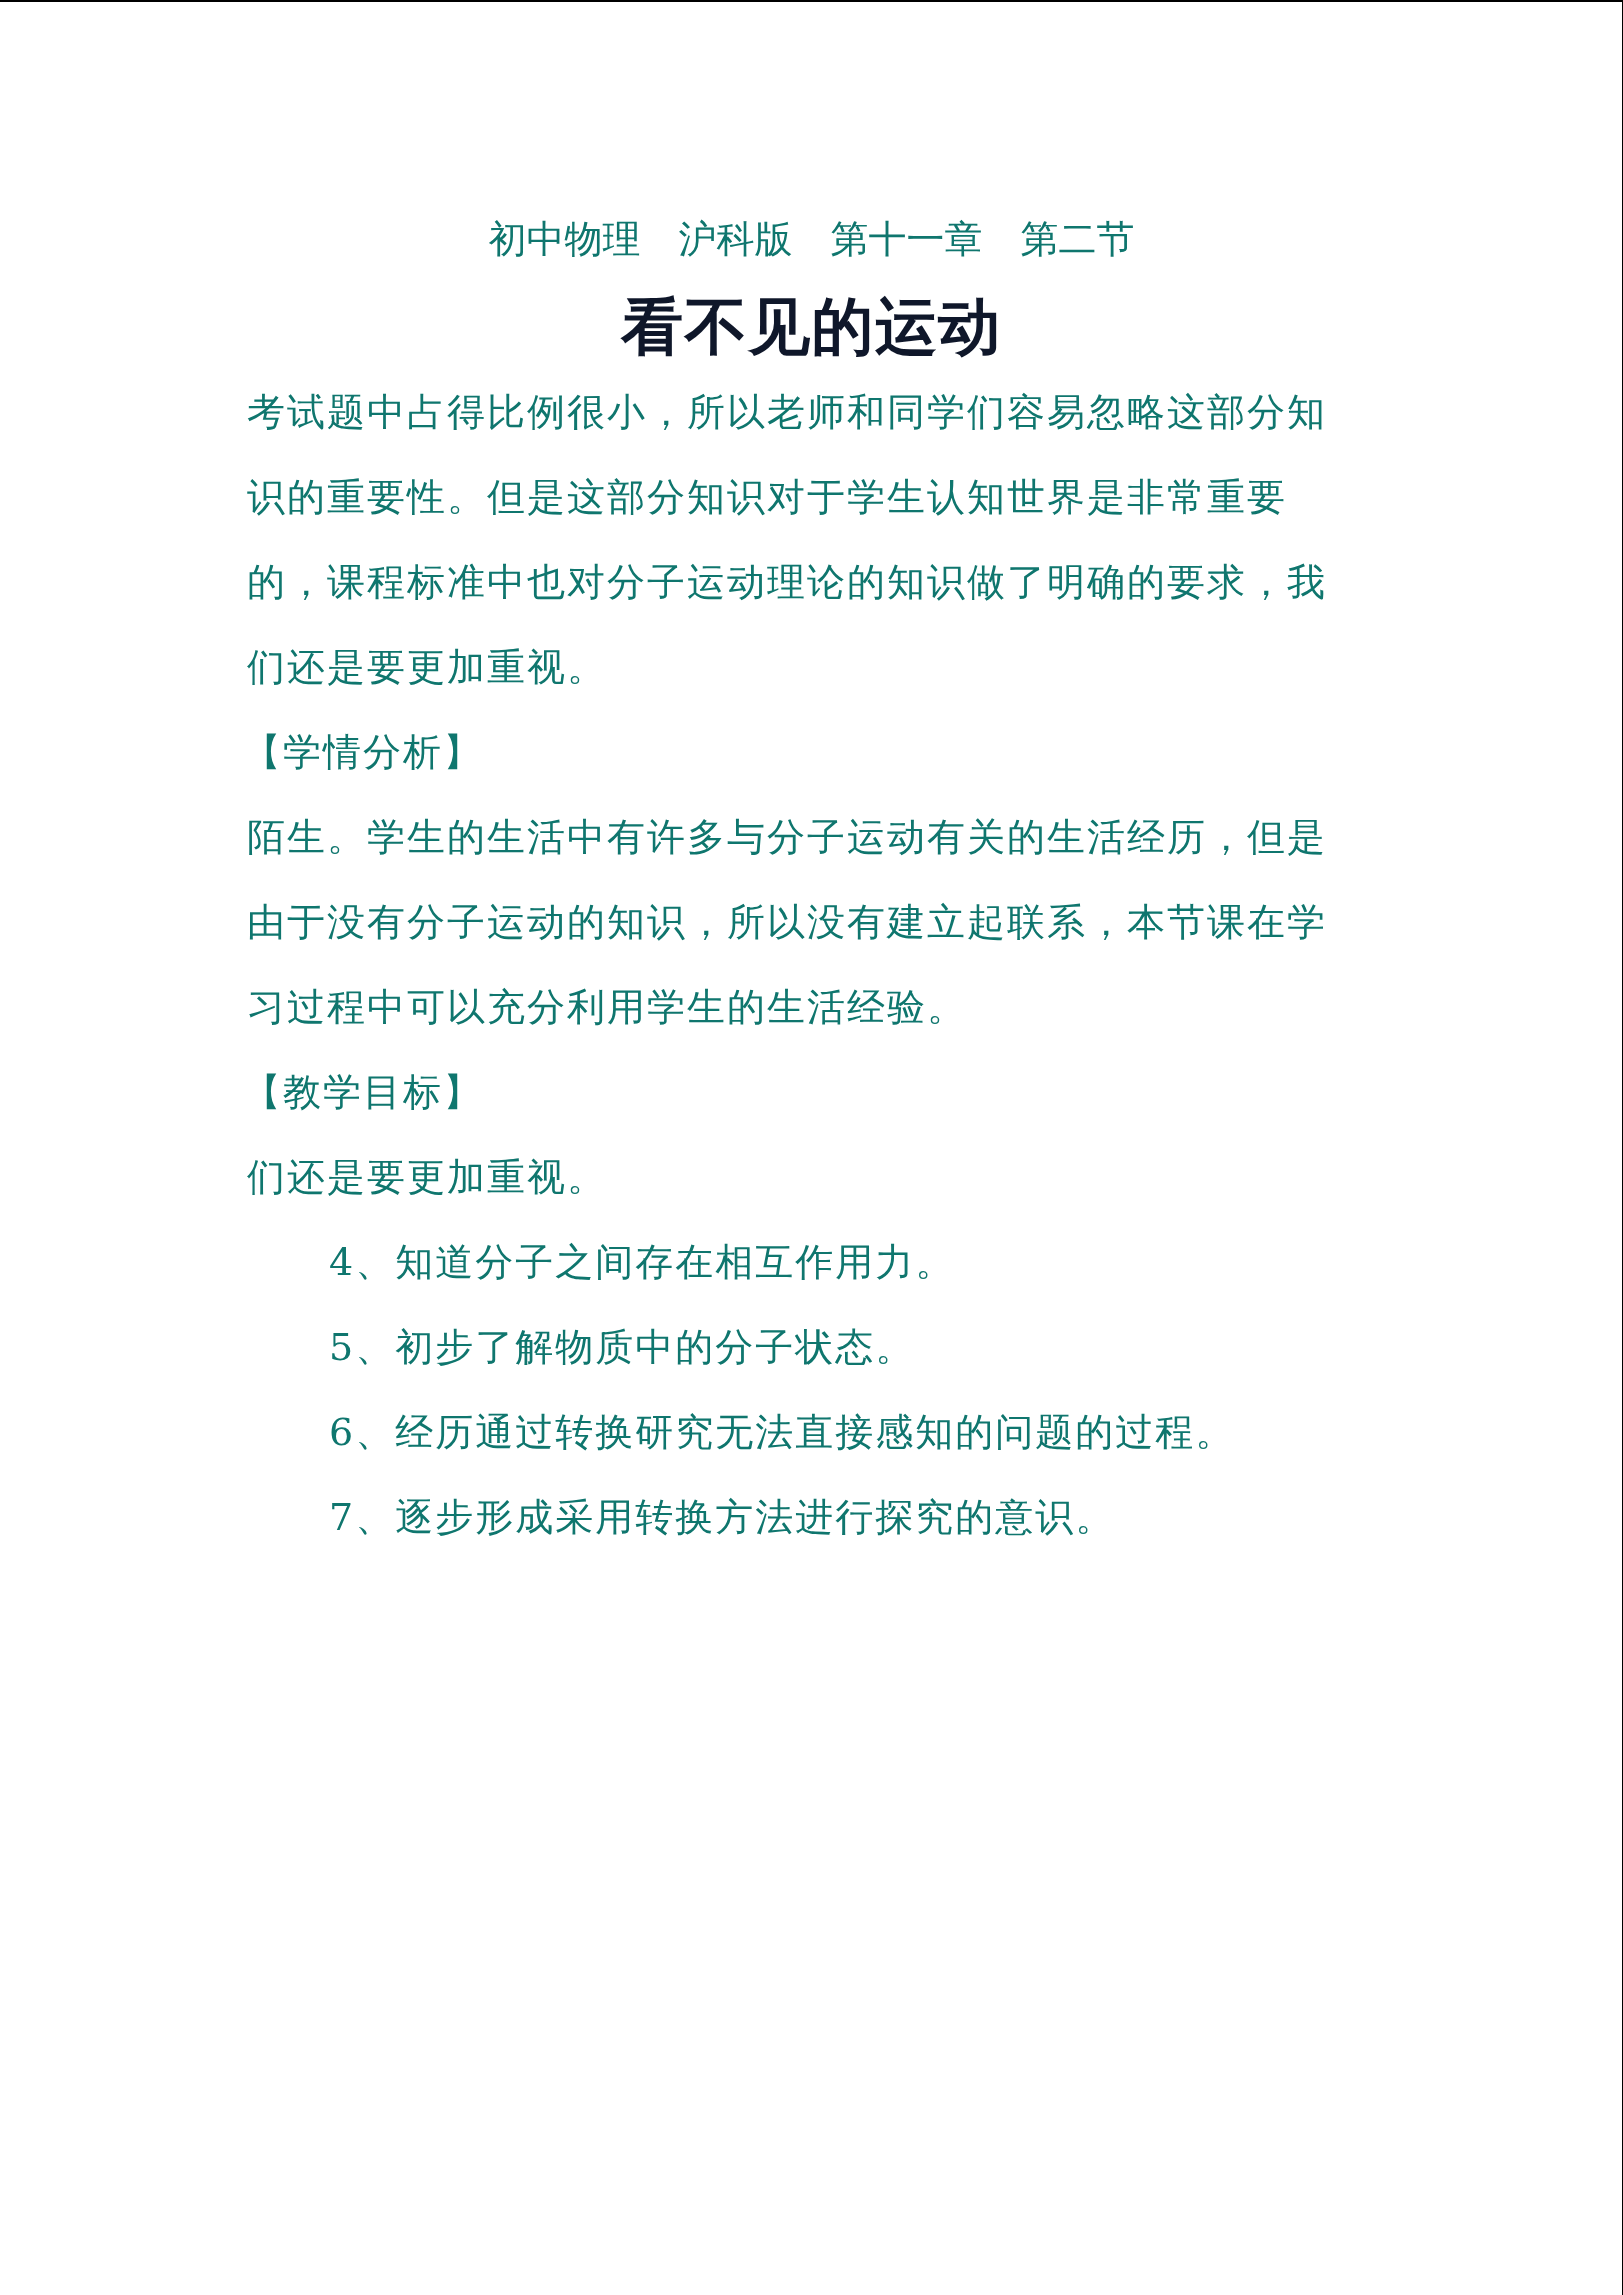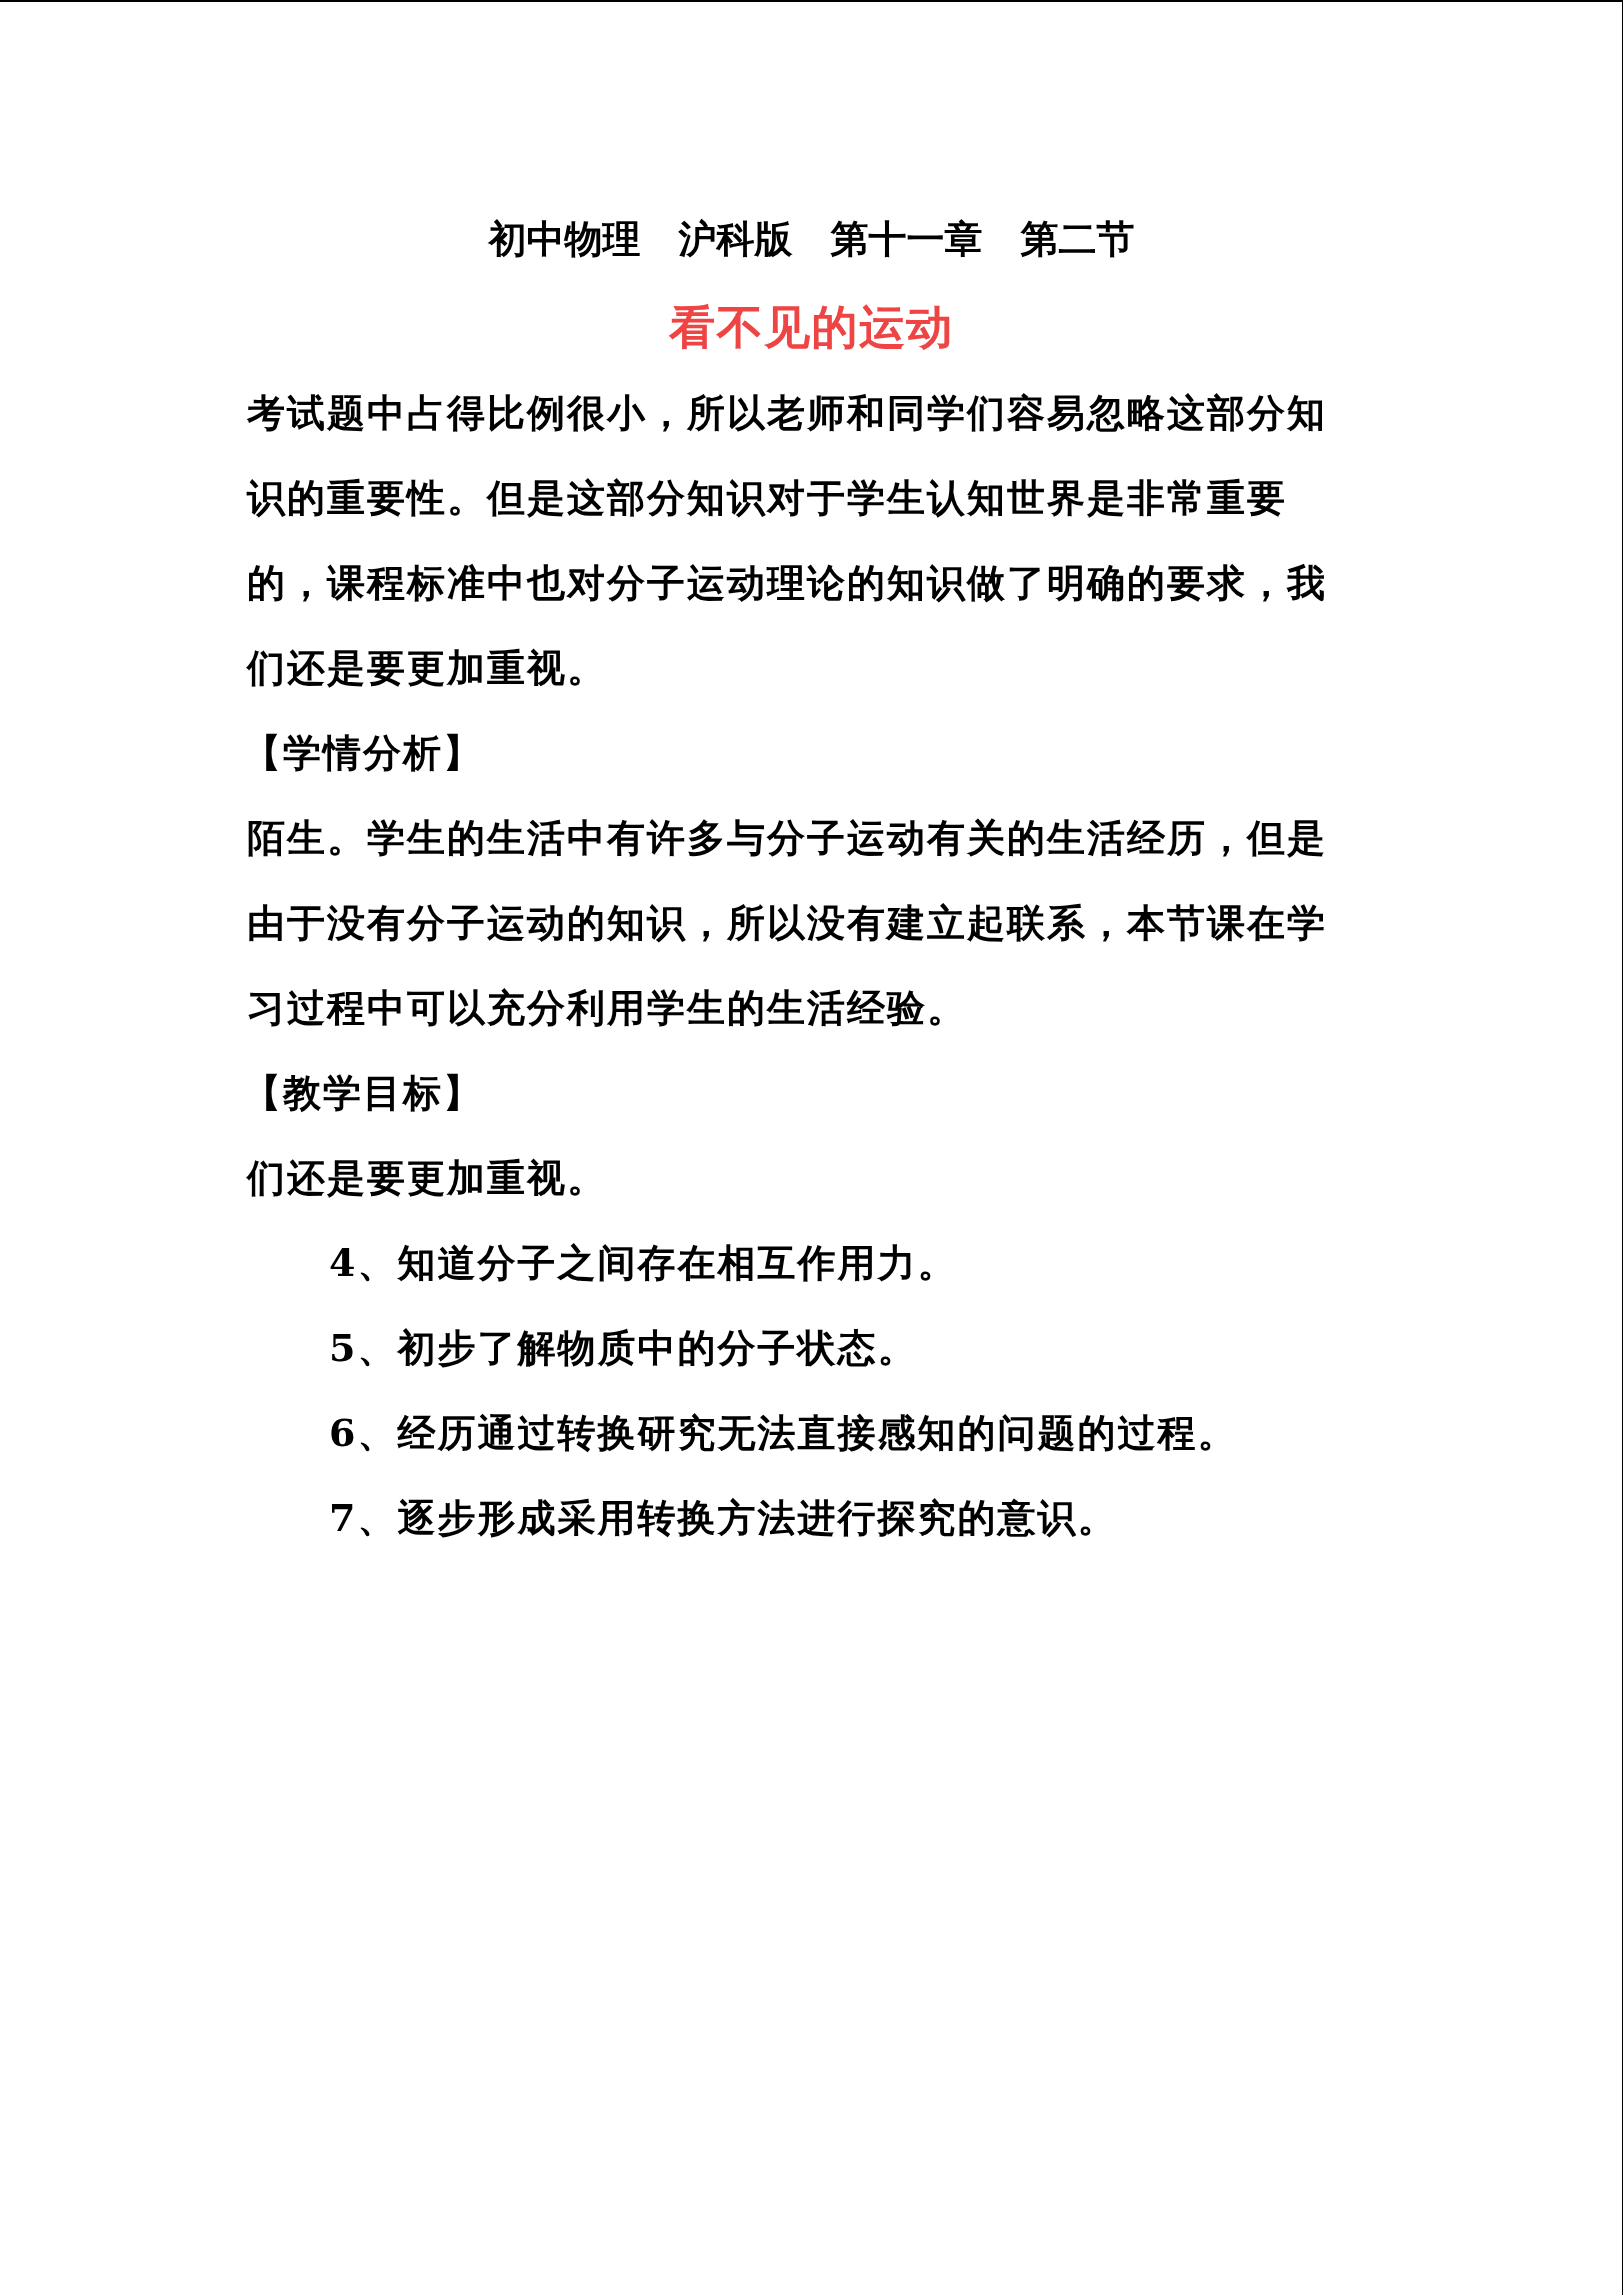--- a/index.html
+++ b/index.html
@@ -4,29 +4,29 @@
 <style>
   html, body { margin: 0; padding: 0; background: #ffffff; }
   body { width: 1623px; height: 2295px; position: relative; overflow: hidden; }
   .page {
     position: absolute; left: 0; top: 0; width: 1623px; height: 2295px;
     background: #ffffff;
     border-top: 2px solid #000000;
     border-right: 1.4px solid #000000;
     box-sizing: border-box;
   }
-  .serif { font-family: "DejaVu Serif", "Liberation Serif", serif; color: #000000; font-weight: bold; }
+  .serif { font-family: "DejaVu Serif", "Liberation Serif", serif; color: #0f766e; }
   .subtitle {
     position: absolute; left: 0; width: 1623px; top: 211px; height: 52px;
     line-height: 52px; text-align: center; font-size: 38px; white-space: pre;
   }
   .title {
     position: absolute; left: 0; width: 1623px; top: 286px; height: 78px;
-    line-height: 78px; text-align: center; font-size: 46px; font-weight: bold;
-    font-family: "DejaVu Sans", "Liberation Sans", sans-serif; color: #ef4444;
+    line-height: 78px; text-align: center; font-size: 62px; font-weight: bold;
+    font-family: "DejaVu Sans", "Liberation Sans", sans-serif; color: #0f172a;
     letter-spacing: 1.4px;
   }
   .body {
     position: absolute; left: 247px; top: 368px; width: 1145px;
   }
   .line {
     height: 85px; line-height: 85px; font-size: 38px; white-space: nowrap;
     letter-spacing: 2px;
   }
   .indent { padding-left: 82px; }

